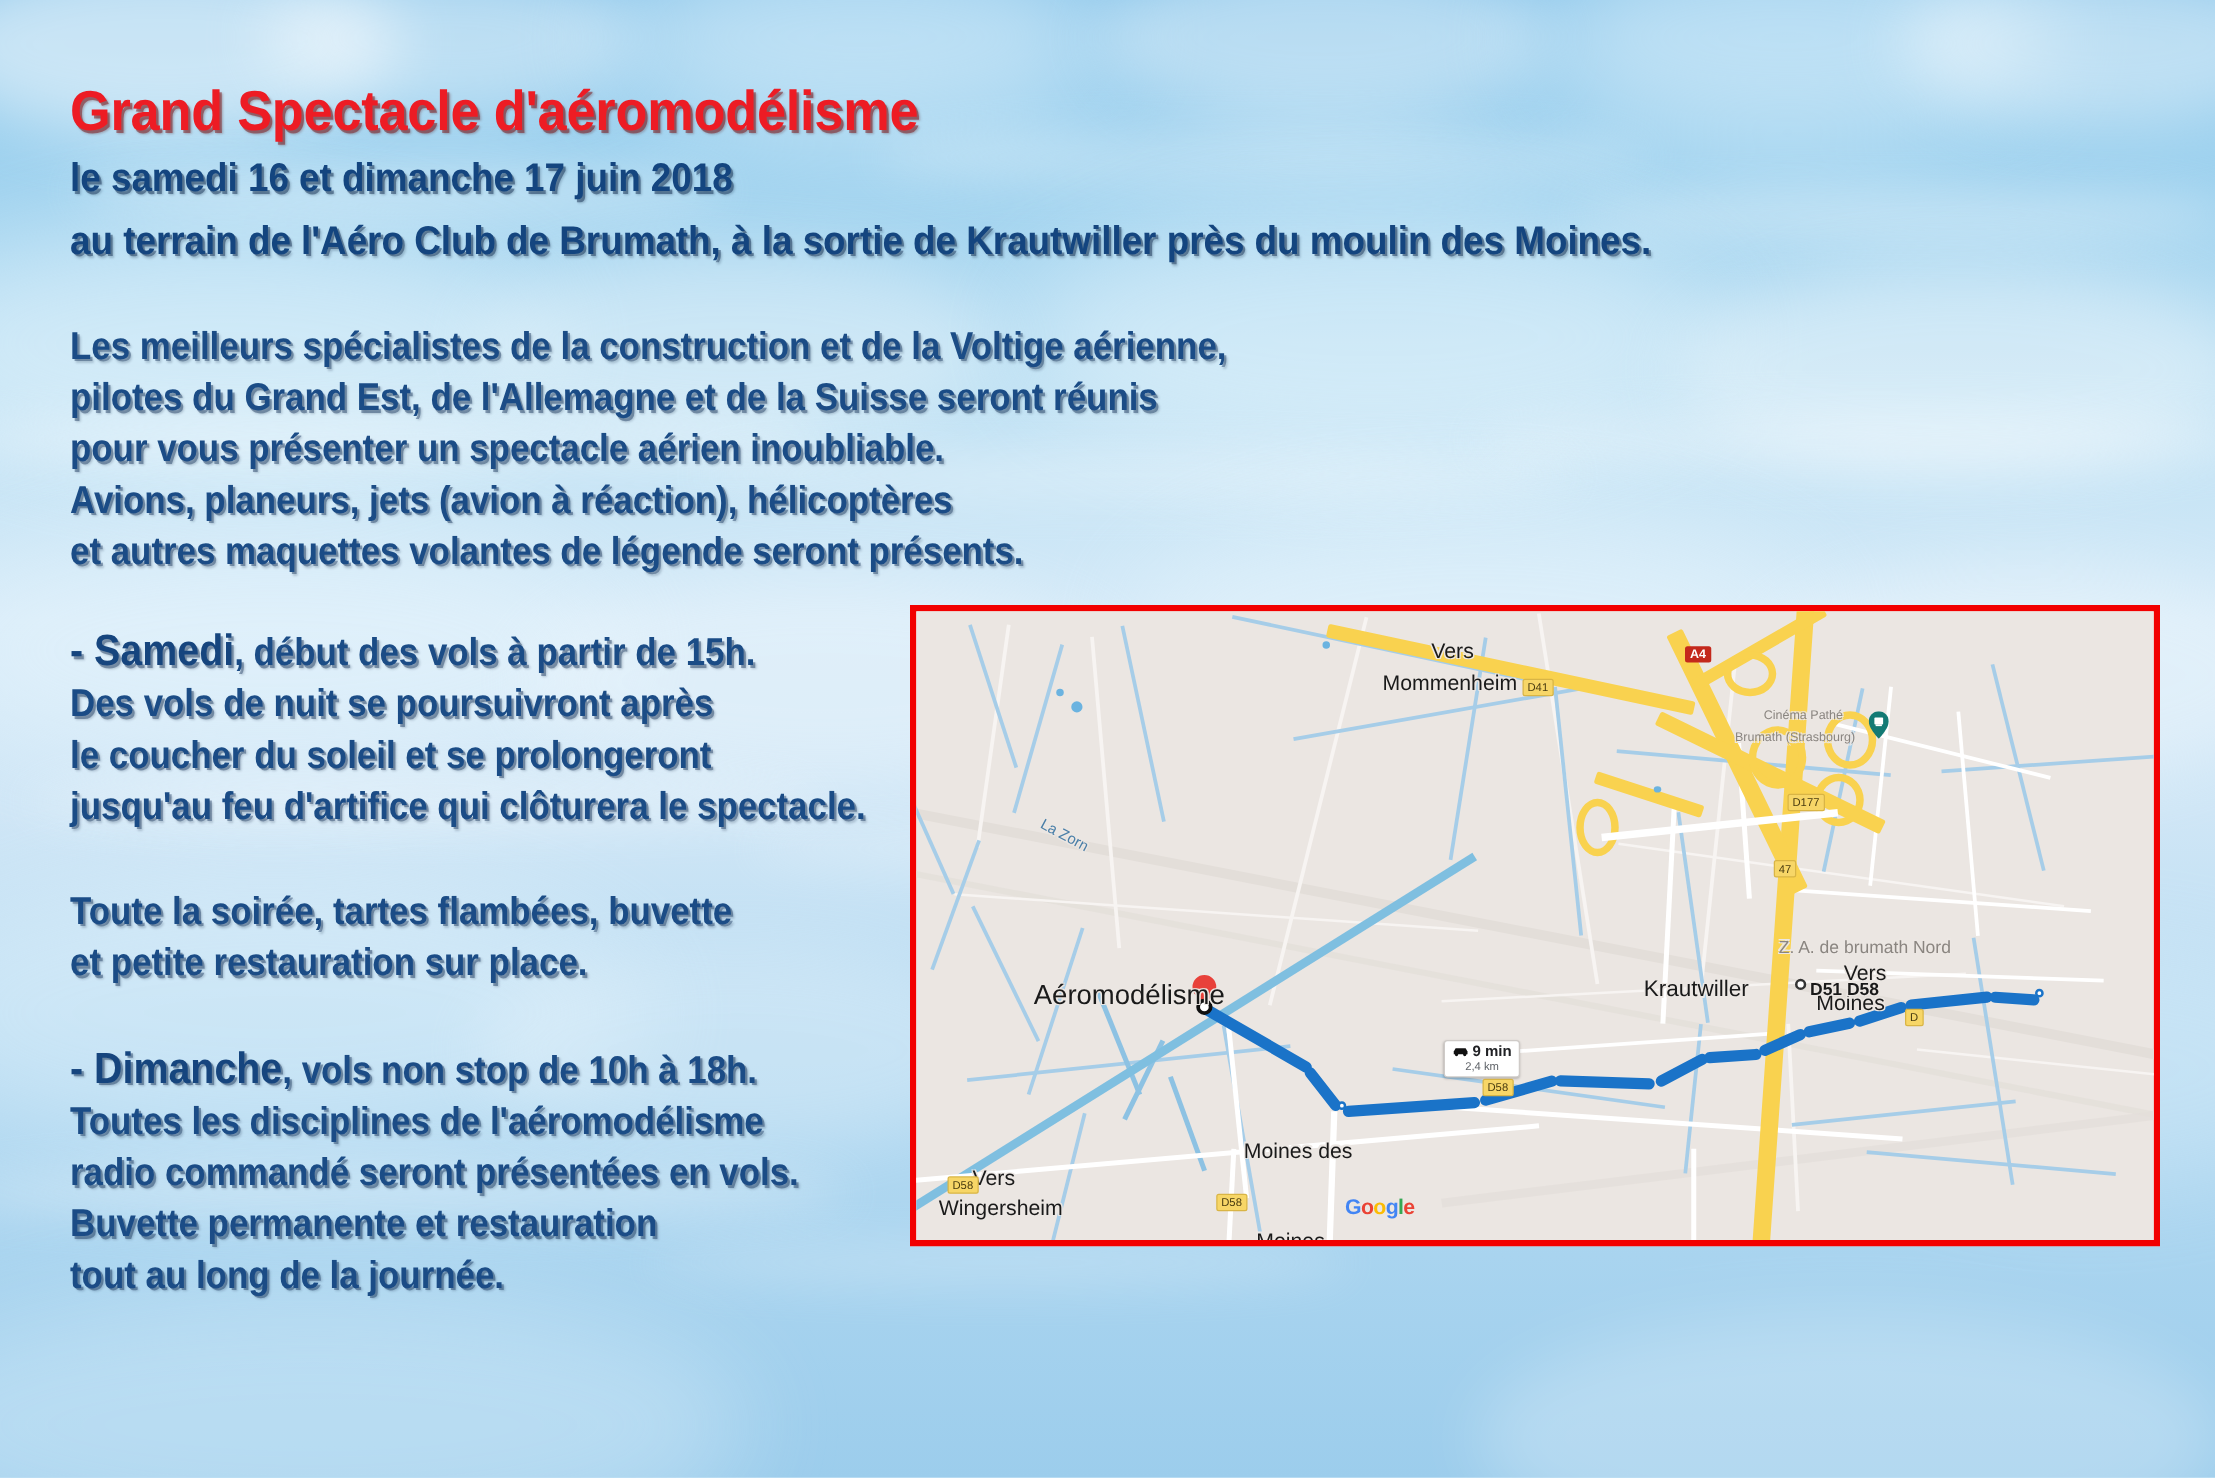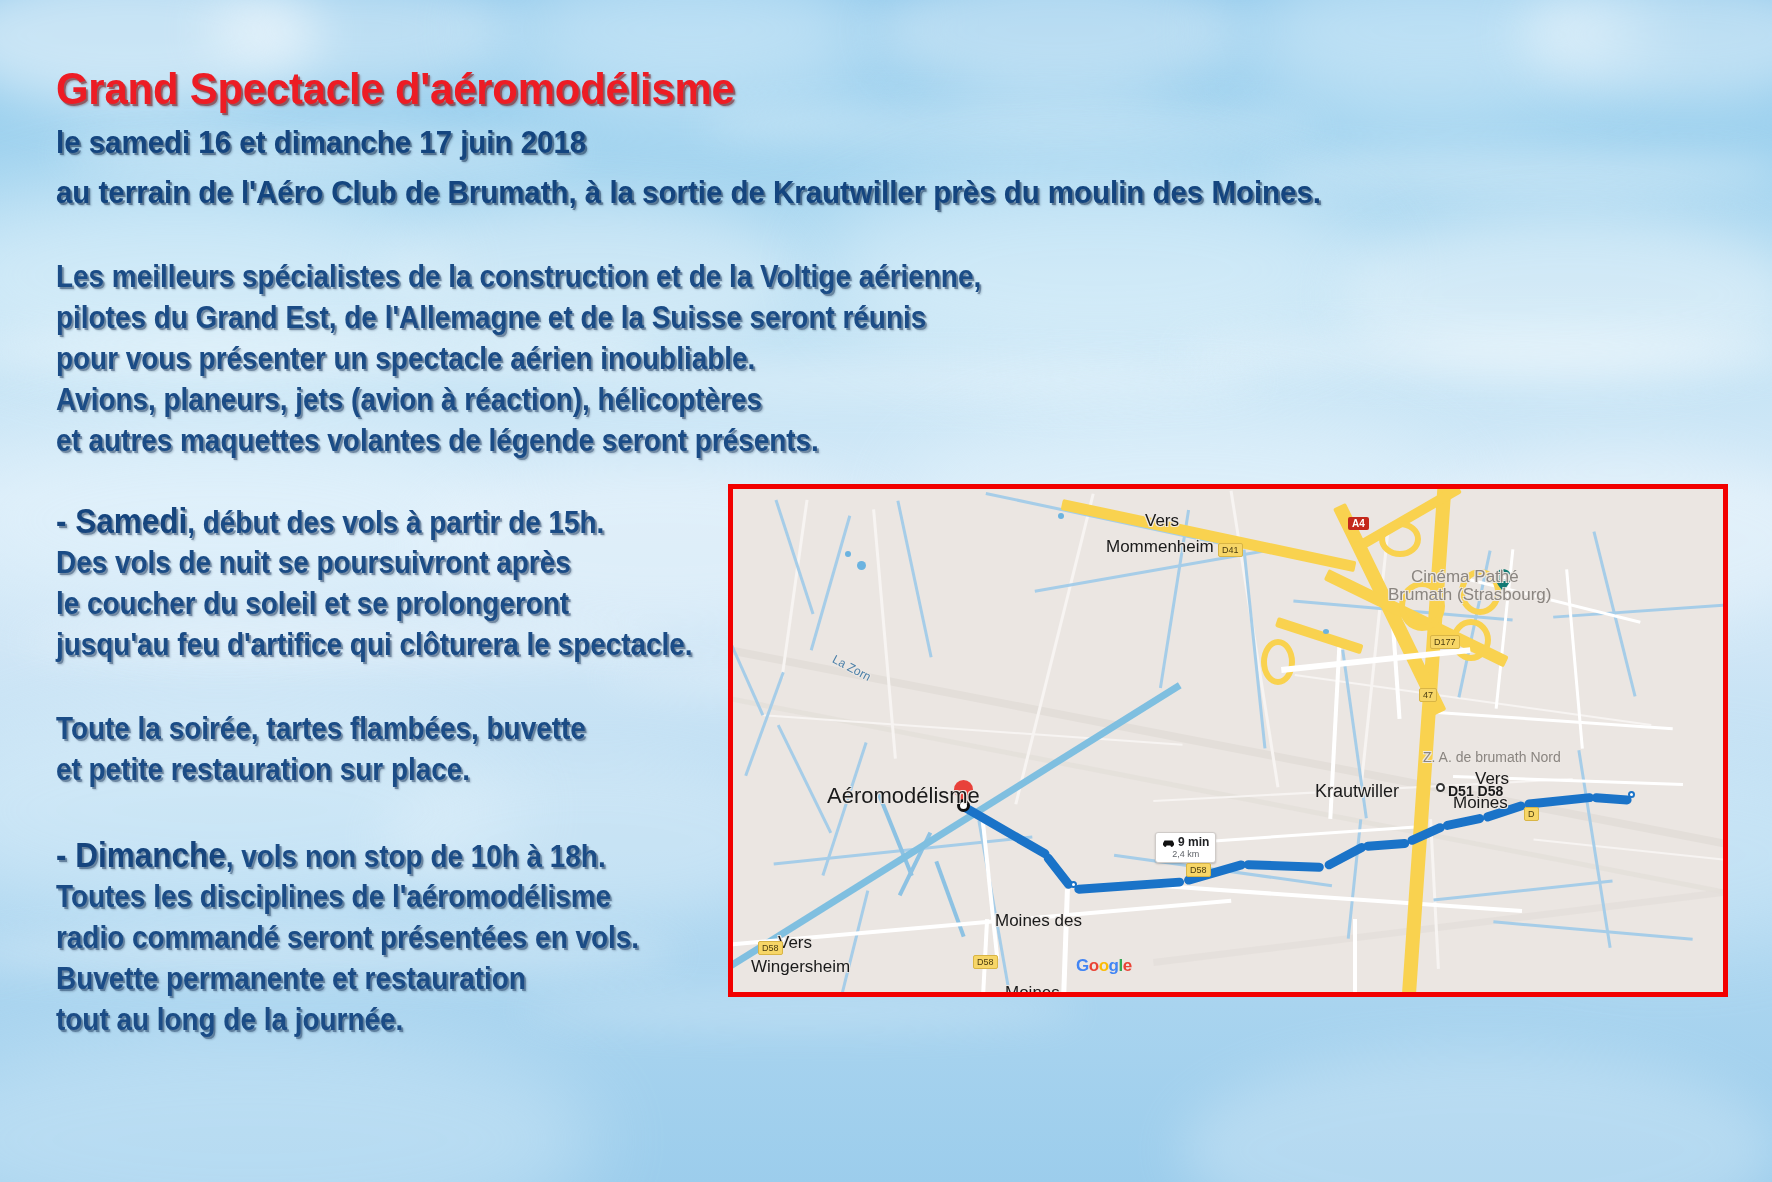--- a/index.html
+++ b/index.html
@@ -62,21 +62,21 @@
   .river{position:absolute;background:#a6cde8;}
   .riverdk{position:absolute;background:#8dc2e3;}
   .road{position:absolute;background:#ffffff;}
   .roadfaint{position:absolute;background:#f7f4f2;}
   .hwy{position:absolute;background:#f9d24f;border-radius:2px;}
   .hwyr{position:absolute;border:6px solid #f9d24f;background:transparent;border-radius:50%;}
   .route{position:absolute;background:#1a73c8;border-radius:5px;}
   .maplabel{position:absolute;color:#1a1a1a;font-size:15px;white-space:nowrap;
      text-shadow:1px 1px 0 #ece7e3,-1px 1px 0 #ece7e3,1px -1px 0 #ece7e3,-1px -1px 0 #ece7e3;}
   .maplabel.big{font-size:17px;}
-  .maplabel.grey{color:#8a8580;font-size:17px;}
+  .maplabel.grey{color:#8a8580;font-size:10px;}
   .shield{position:absolute;background:#f7d667;border:1px solid #d9b545;border-radius:2px;
      color:#4a3c10;font-size:9px;padding:1px 3px;line-height:10px;white-space:nowrap;}
   .shieldred{position:absolute;background:#c4281c;border-radius:2px;color:#fff;
      font-size:10px;padding:1px 4px;line-height:11px;font-weight:bold;}
   .pinwrap{position:absolute;}
   .pinhead{width:19px;height:19px;background:#e8413a;border-radius:50% 50% 0 50%;
      transform:rotate(45deg);position:absolute;left:0;top:0;}
   .pindot{position:absolute;left:3px;top:19px;width:13px;height:13px;border-radius:50%;
      background:#fff;border:3px solid #111;box-sizing:border-box;}
   .poi{position:absolute;width:16px;height:22px;}

